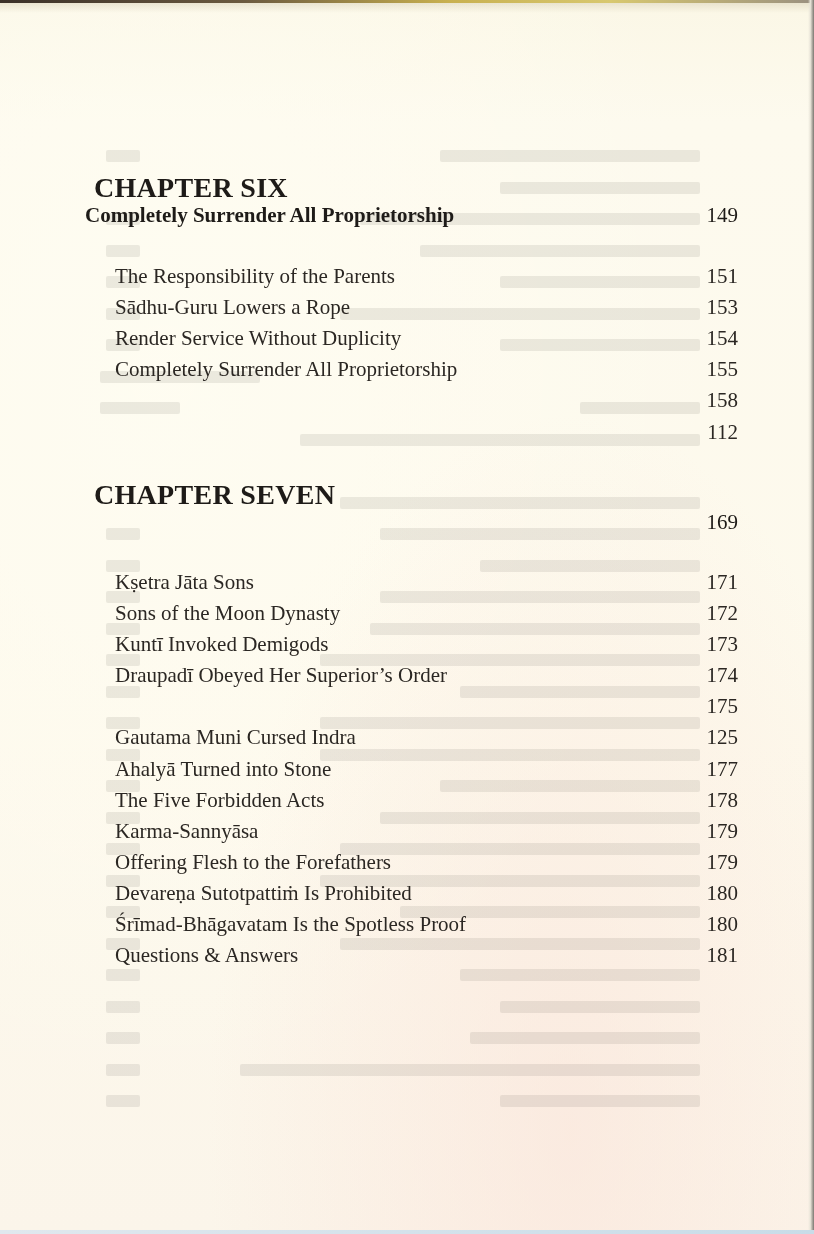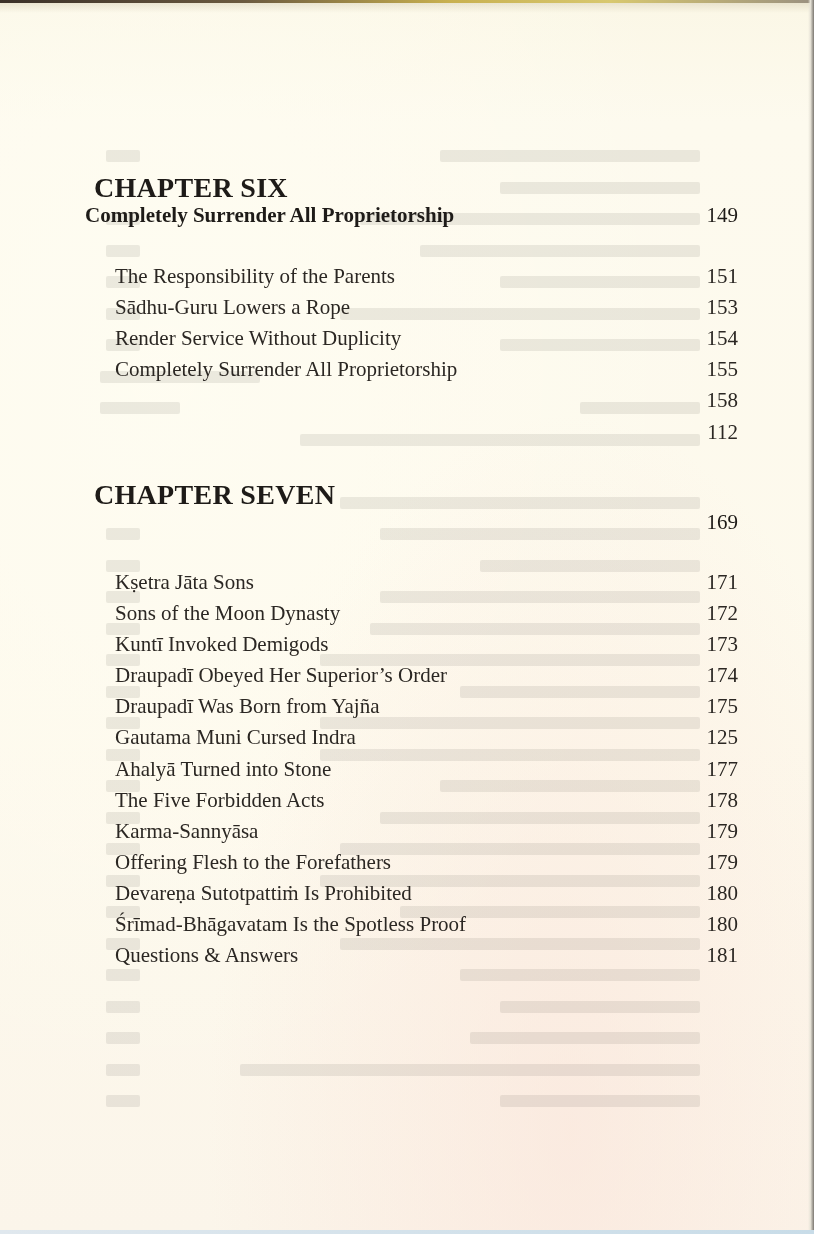--- a/index.html
+++ b/index.html
@@ -286,21 +286,20 @@
     </div>
     <div class="entry sub" style="top:630px">
       <span class="title">Kuntī Invoked Demigods</span>
       <span class="page-num">173</span>
     </div>
     <div class="entry sub" style="top:661px">
       <span class="title">Draupadī Obeyed Her Superior’s Order</span>
       <span class="page-num">174</span>
     </div>
     <div class="entry sub" style="top:692px">
-      <span class="title">Draupadī Was Born from Yajña</span>
       <span class="page-num">175</span>
     </div>
     <div class="entry sub" style="top:723px">
       <span class="title">Gautama Muni Cursed Indra</span>
       <span class="page-num">125</span>
     </div>
     <div class="entry sub" style="top:755px">
       <span class="title">Ahalyā Turned into Stone</span>
       <span class="page-num">177</span>
     </div>

